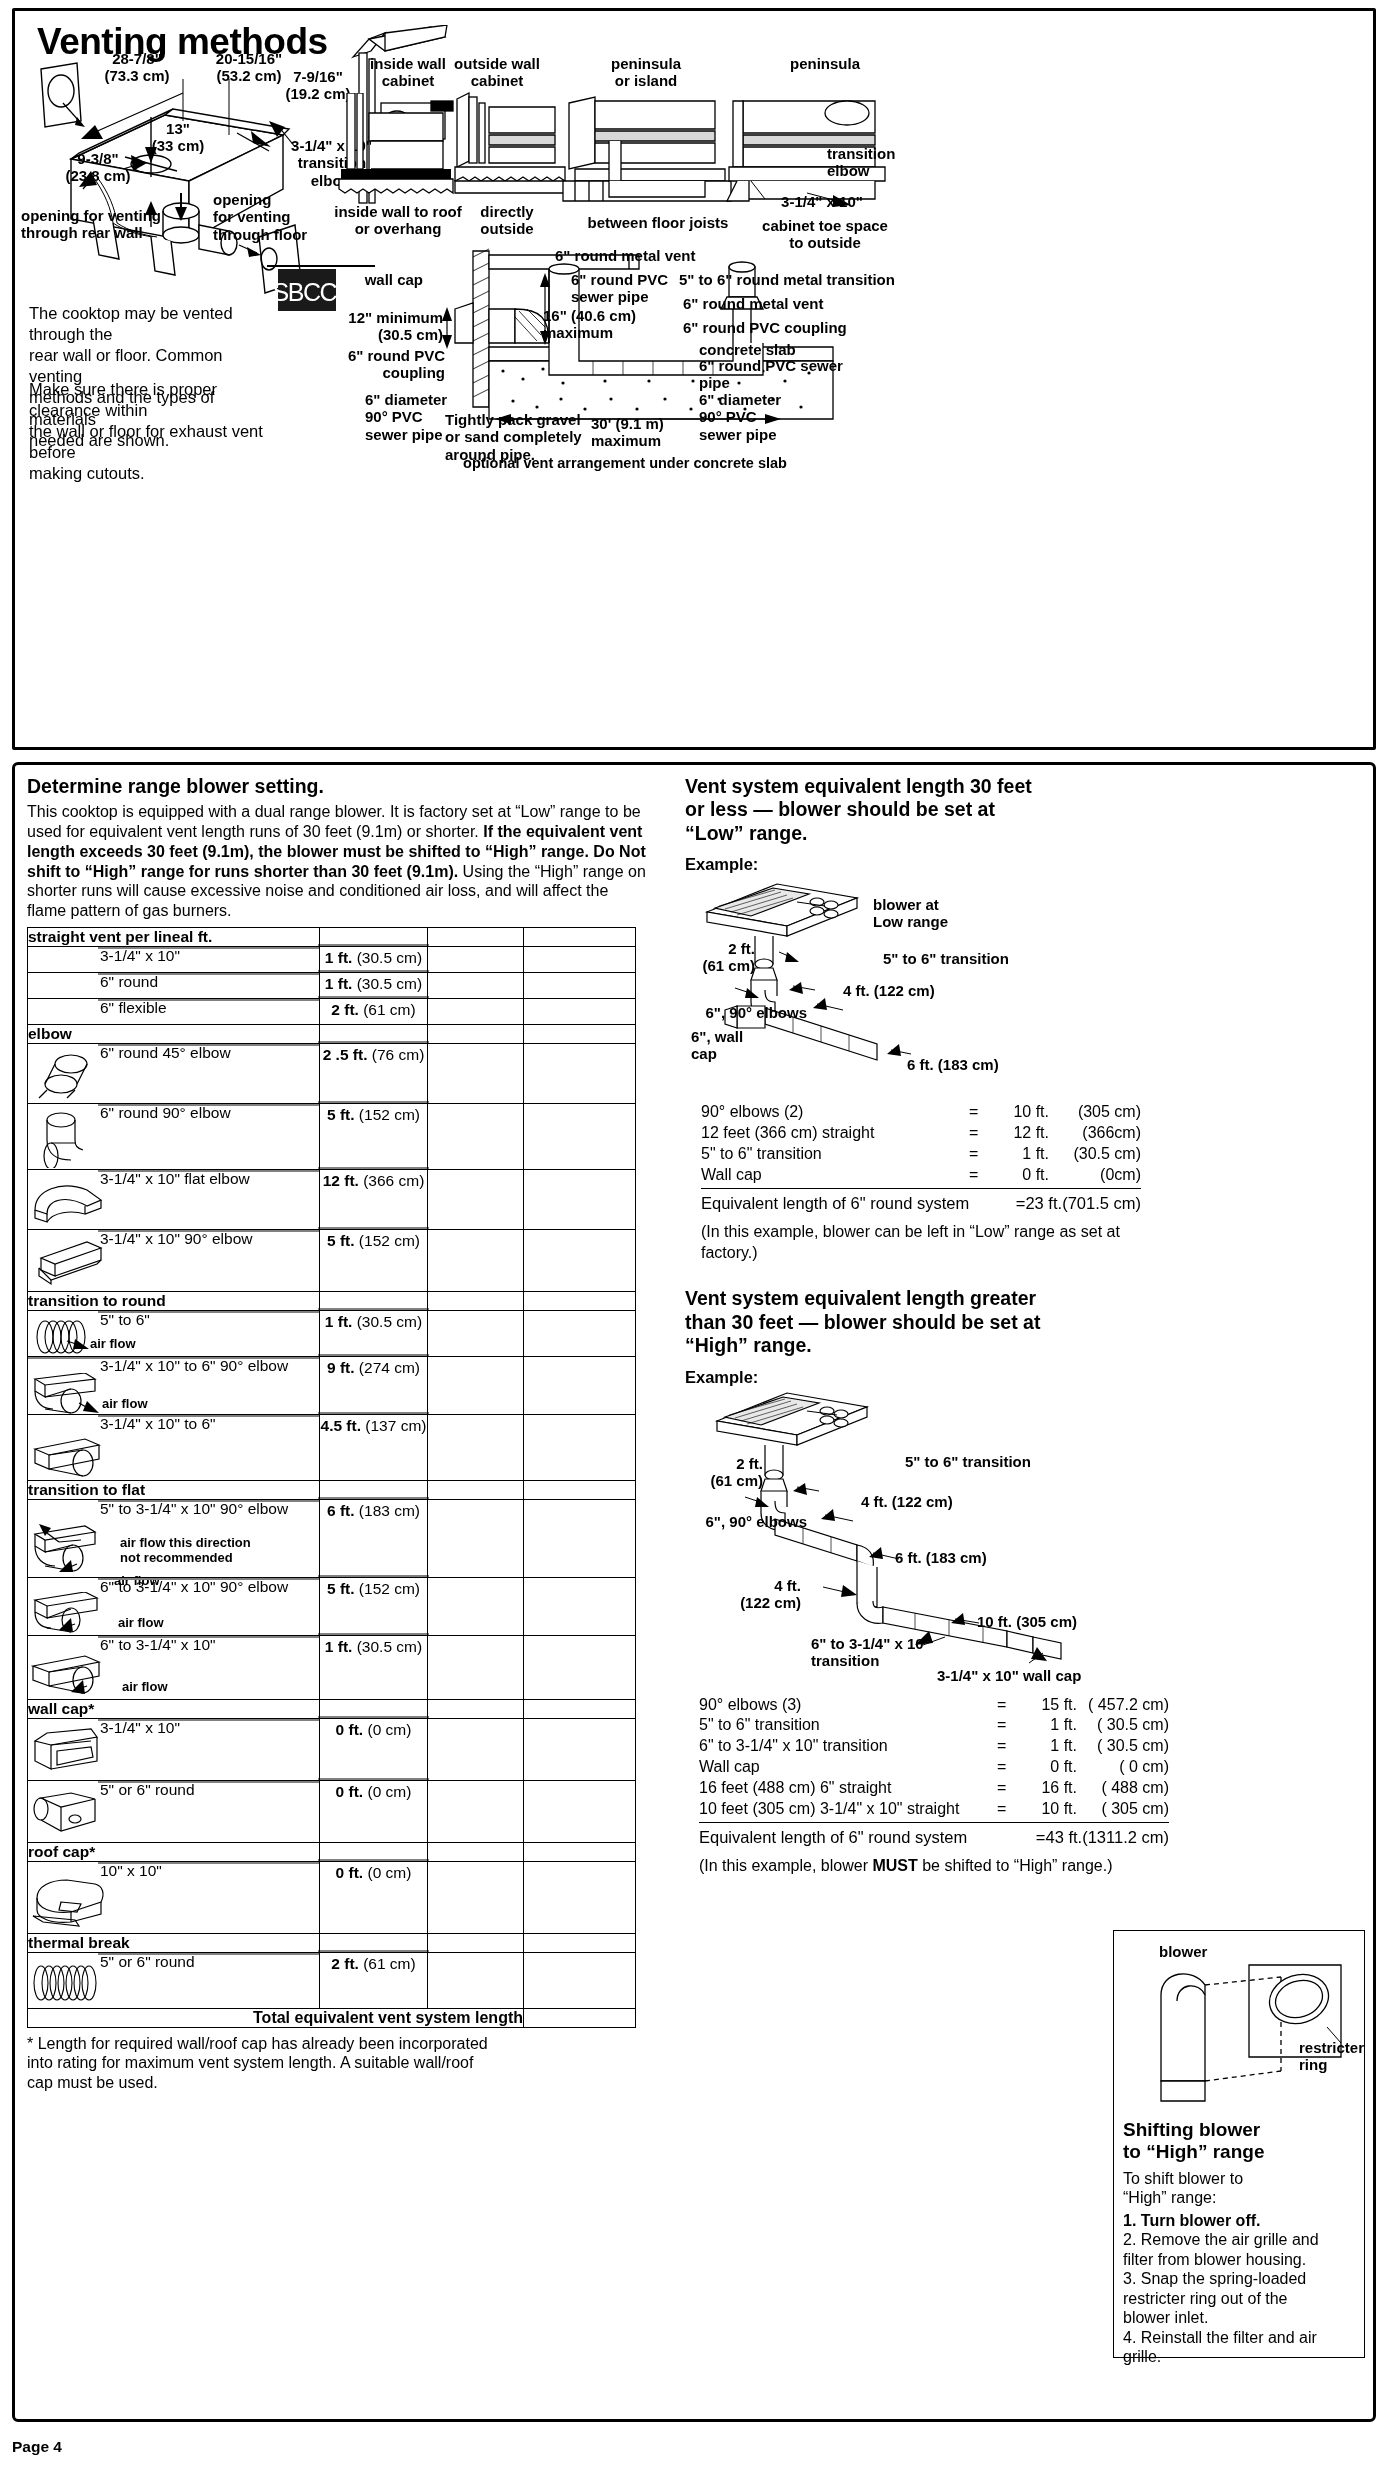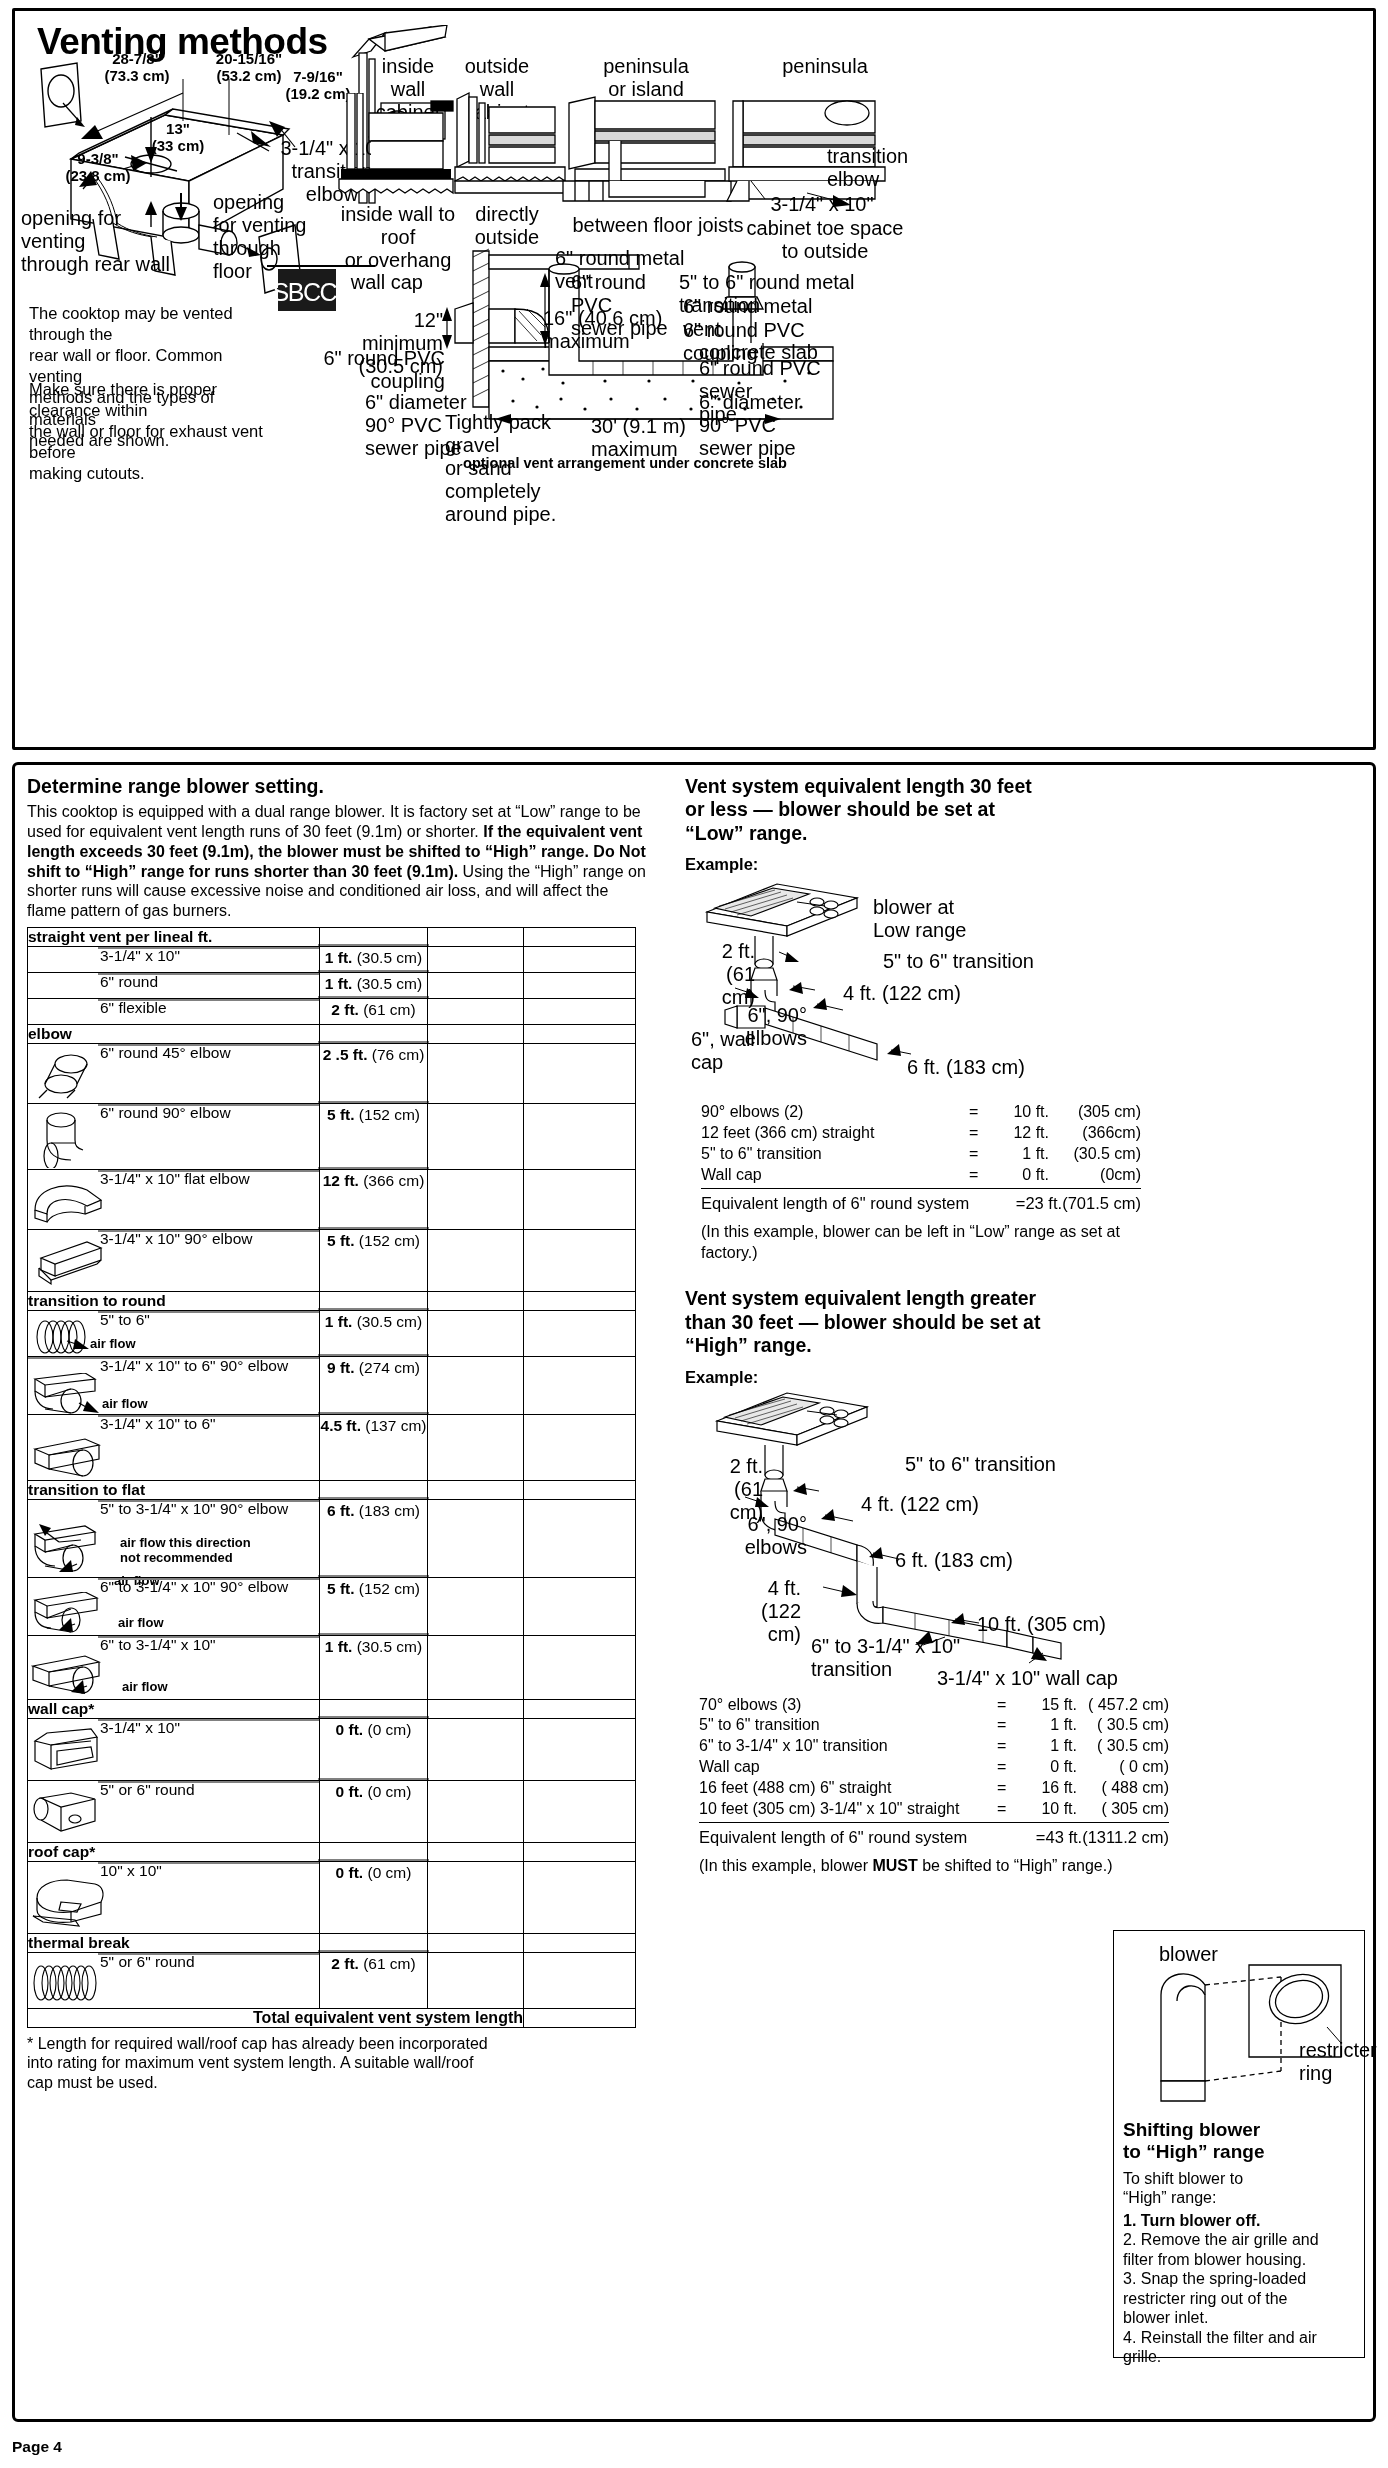--- a/index.html
+++ b/index.html
@@ -36,22 +36,22 @@
   .dim-label {
     position: absolute;
     font-size: 15px;
     font-weight: bold;
     line-height: 1.12;
     text-align: center;
     white-space: pre-line;
   }
   .diagram-label {
     position: absolute;
-    font-size: 20px;
-    font-weight: normal;
+    font-size: 15px;
+    font-weight: bold;
     line-height: 1.15;
     text-align: center;
     white-space: pre-line;
   }
   .diagram-label.left { text-align: left; }
   .diagram-label.right { text-align: right; }
 
   .body-para {
     position: absolute;
     font-size: 16.5px;
@@ -1094,21 +1094,21 @@
         <div class="diagram-label right" style="left:40px; top:186px; width:76px;">4 ft.
 (122 cm)</div>
         <div class="diagram-label left" style="left:292px; top:222px; width:140px;">10 ft. (305 cm)</div>
         <div class="diagram-label left" style="left:126px; top:244px; width:150px;">6" to 3-1/4" x 10"
 transition</div>
         <div class="diagram-label left" style="left:252px; top:276px; width:190px;">3-1/4" x 10" wall cap</div>
       </div>
 
       <div class="calc" style="width:470px; margin-left:14px;">
         <div class="calc-row">
-          <span class="nm">70° elbows (3)</span>
+          <span class="nm">90° elbows (3)</span>
           <span class="eq">=</span>
           <span class="vl">15 ft.</span>
           <span class="un">( 457.2 cm)</span>
         </div>
         <div class="calc-row">
           <span class="nm">5" to 6" transition</span>
           <span class="eq">=</span>
           <span class="vl">1 ft.</span>
           <span class="un">( 30.5 cm)</span>
         </div>

